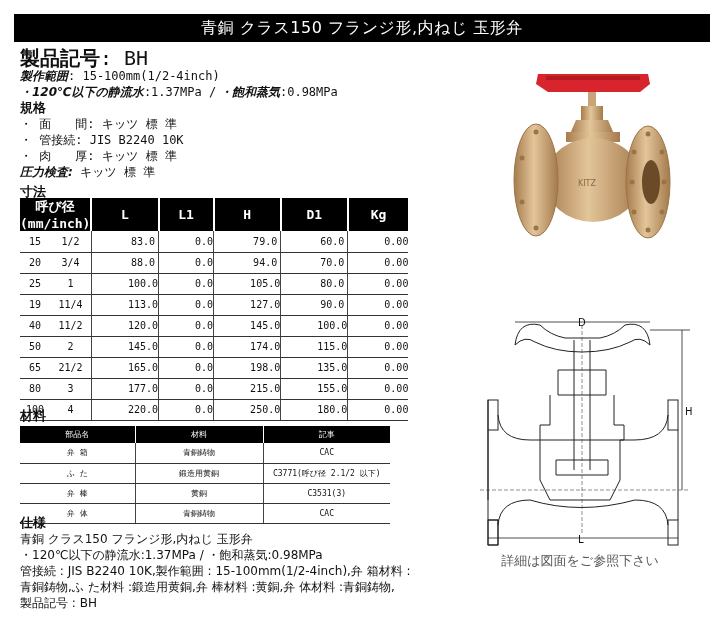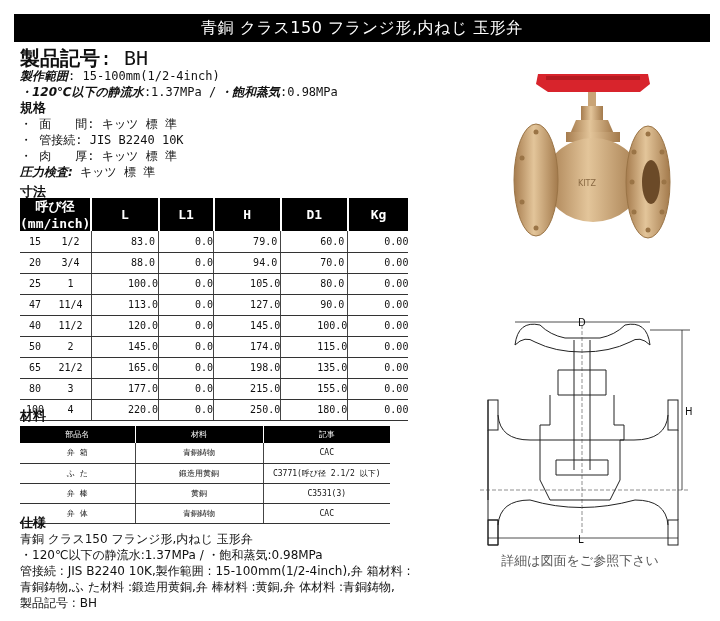--- a/index.html
+++ b/index.html
@@ -124,21 +124,21 @@
       <tr>
         <td>25</td>
         <td>1</td>
         <td class="sep">100.0</td>
         <td class="sep">0.0</td>
         <td class="sep">105.0</td>
         <td class="sep">80.0</td>
         <td class="sep">0.00</td>
       </tr>
       <tr>
-        <td>47</td>
+        <td>19</td>
         <td>11/4</td>
         <td class="sep">113.0</td>
         <td class="sep">0.0</td>
         <td class="sep">127.0</td>
         <td class="sep">90.0</td>
         <td class="sep">0.00</td>
       </tr>
       <tr>
         <td>40</td>
         <td>11/2</td>

